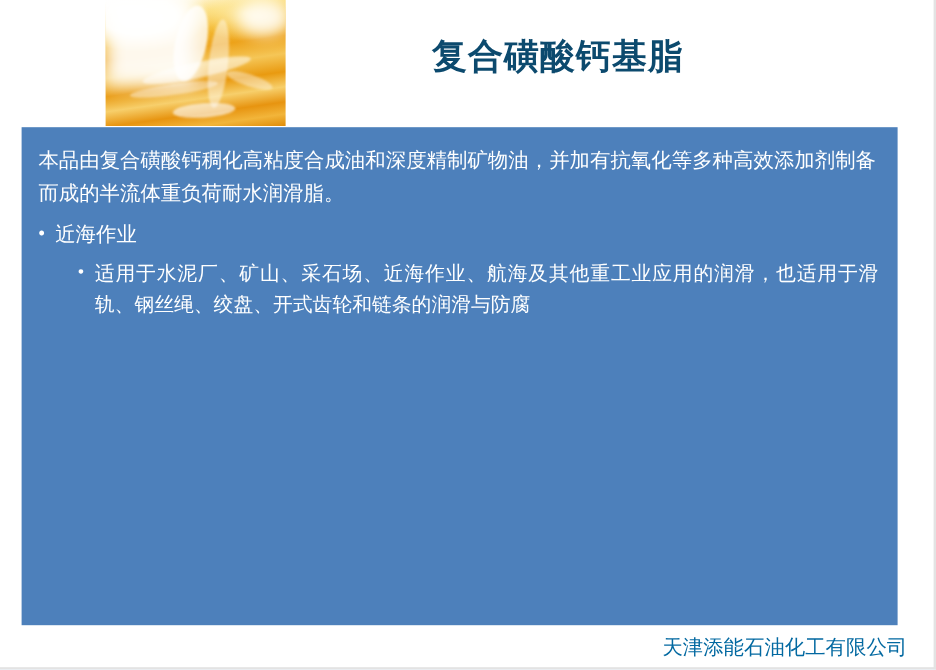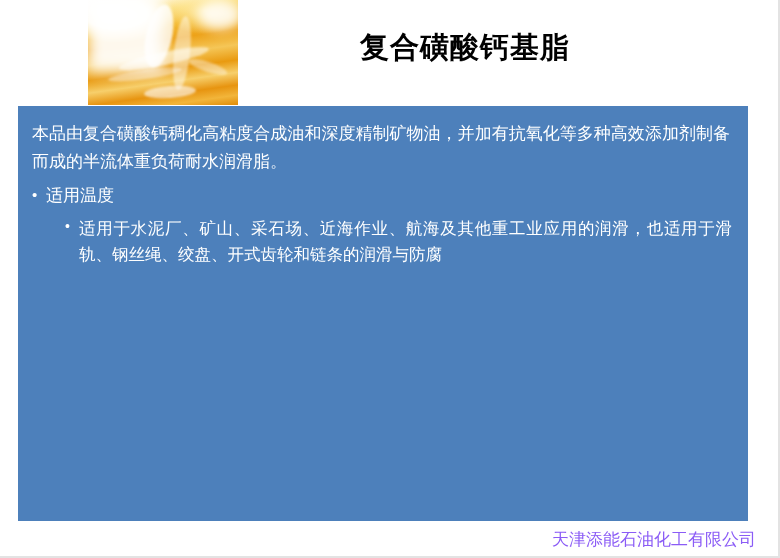--- a/index.html
+++ b/index.html
@@ -66,21 +66,21 @@
   .hero-image .s6 { left: 0px;  top: 0px;  width: 74px; height: 72px; background: rgba(255,255,255,0.92); filter: blur(7px); border-radius: 0; }
   .hero-image .s7 { left: 110px; top: 0px; width: 44px; height: 30px; background: rgba(255,255,255,0.85); filter: blur(6px); }
   .hero-image .s8 { left: 56px;  top: 86px; width: 52px; height: 12px; background: rgba(255,255,255,0.6); transform: rotate(-4deg); }
 
   .slide-title {
     position: absolute;
     left: 360px;
     top: 28px;
     font-size: 29px;
     font-weight: bold;
-    color: #000000;
+    color: #0c4a6e;
     letter-spacing: 1px;
     white-space: nowrap;
   }
 
   
   .panel {
     position: absolute;
     left: 18px;
     top: 106px;
     width: 730px;
@@ -141,21 +141,21 @@
     font-size: 14px;
     color: #ffffff;
   }
 
   
   .footer {
     position: absolute;
     right: 22px;
     top: 528px;
     font-size: 17px;
-    color: #8b5cf6;
+    color: #0369a1;
     white-space: nowrap;
   }
 </style>
 </head>
 <body>
 
 <div class="slide">
 
   <div class="header">
     <div class="hero-image">
@@ -172,21 +172,21 @@
   </div>
 
   <div class="panel">
 
     <div class="intro">本品由复合磺酸钙稠化高粘度合成油和深度精制矿物油，并加有抗氧化等多种高效添加剂制备而成的半流体重负荷耐水润滑脂。</div>
 
     <ul class="lvl1">
 
 
       <li class="item">
-        <span class="btext">适用温度</span>
+        <span class="btext">近海作业</span>
         <ul class="lvl2">
           <li>适用于水泥厂、矿山、采石场、近海作业、航海及其他重工业应用的润滑，也适用于滑轨、钢丝绳、绞盘、开式齿轮和链条的润滑与防腐</li>
         </ul>
       </li>
 
 
     </ul>
   </div>
 
   <div class="footer">天津添能石油化工有限公司</div>

